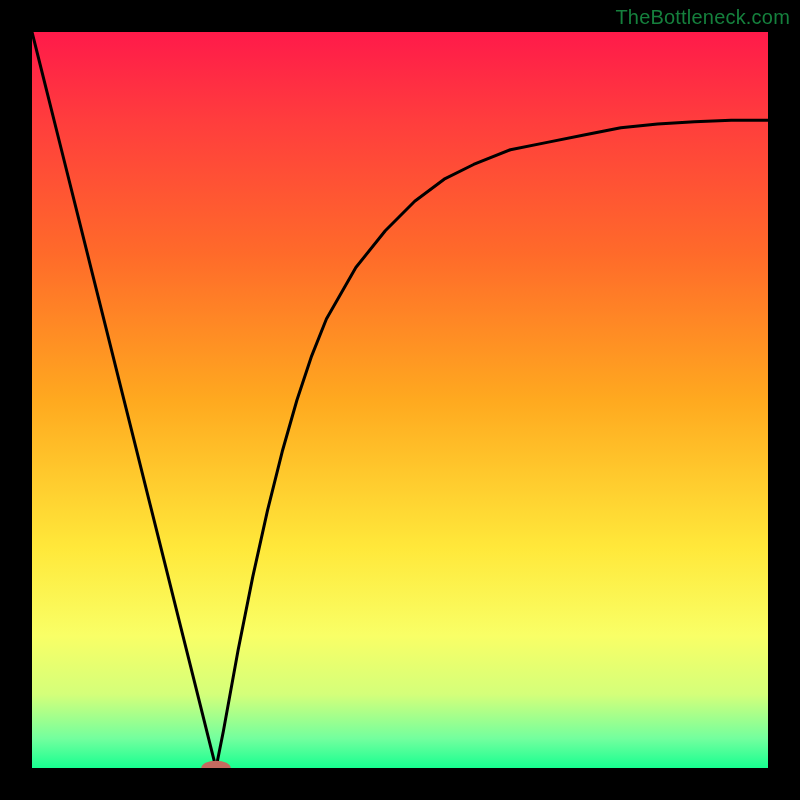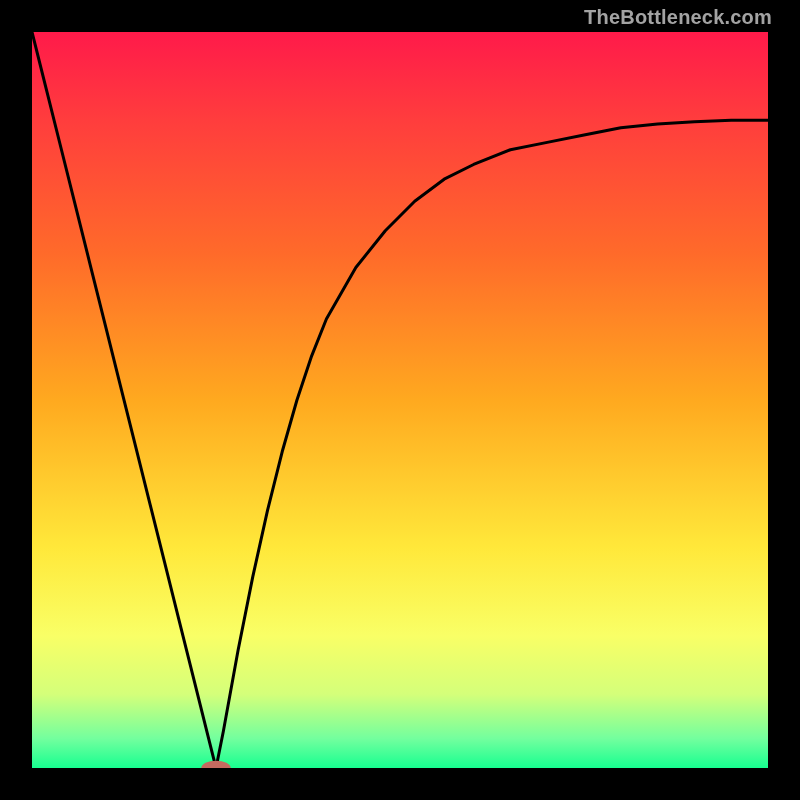--- a/index.html
+++ b/index.html
@@ -22,24 +22,24 @@
   .plot {
     position: absolute;
     left: 0;
     top: 0;
     width: 736px;
     height: 736px;
   }
   .watermark {
     position: absolute;
     top: 6px;
-    right: 28px;
-    color: #a3a3a3;
+    right: 10px;
+    color: #15803d;
     font-size: 20px;
-    font-weight: 700;
+    font-weight: 400;
     letter-spacing: 0.2px;
     user-select: none;
   }
 </style>
 </head>
 <body>
 
 <div class="frame">
   <svg class="plot" viewBox="0 0 736 736" preserveAspectRatio="none">
     <defs>

